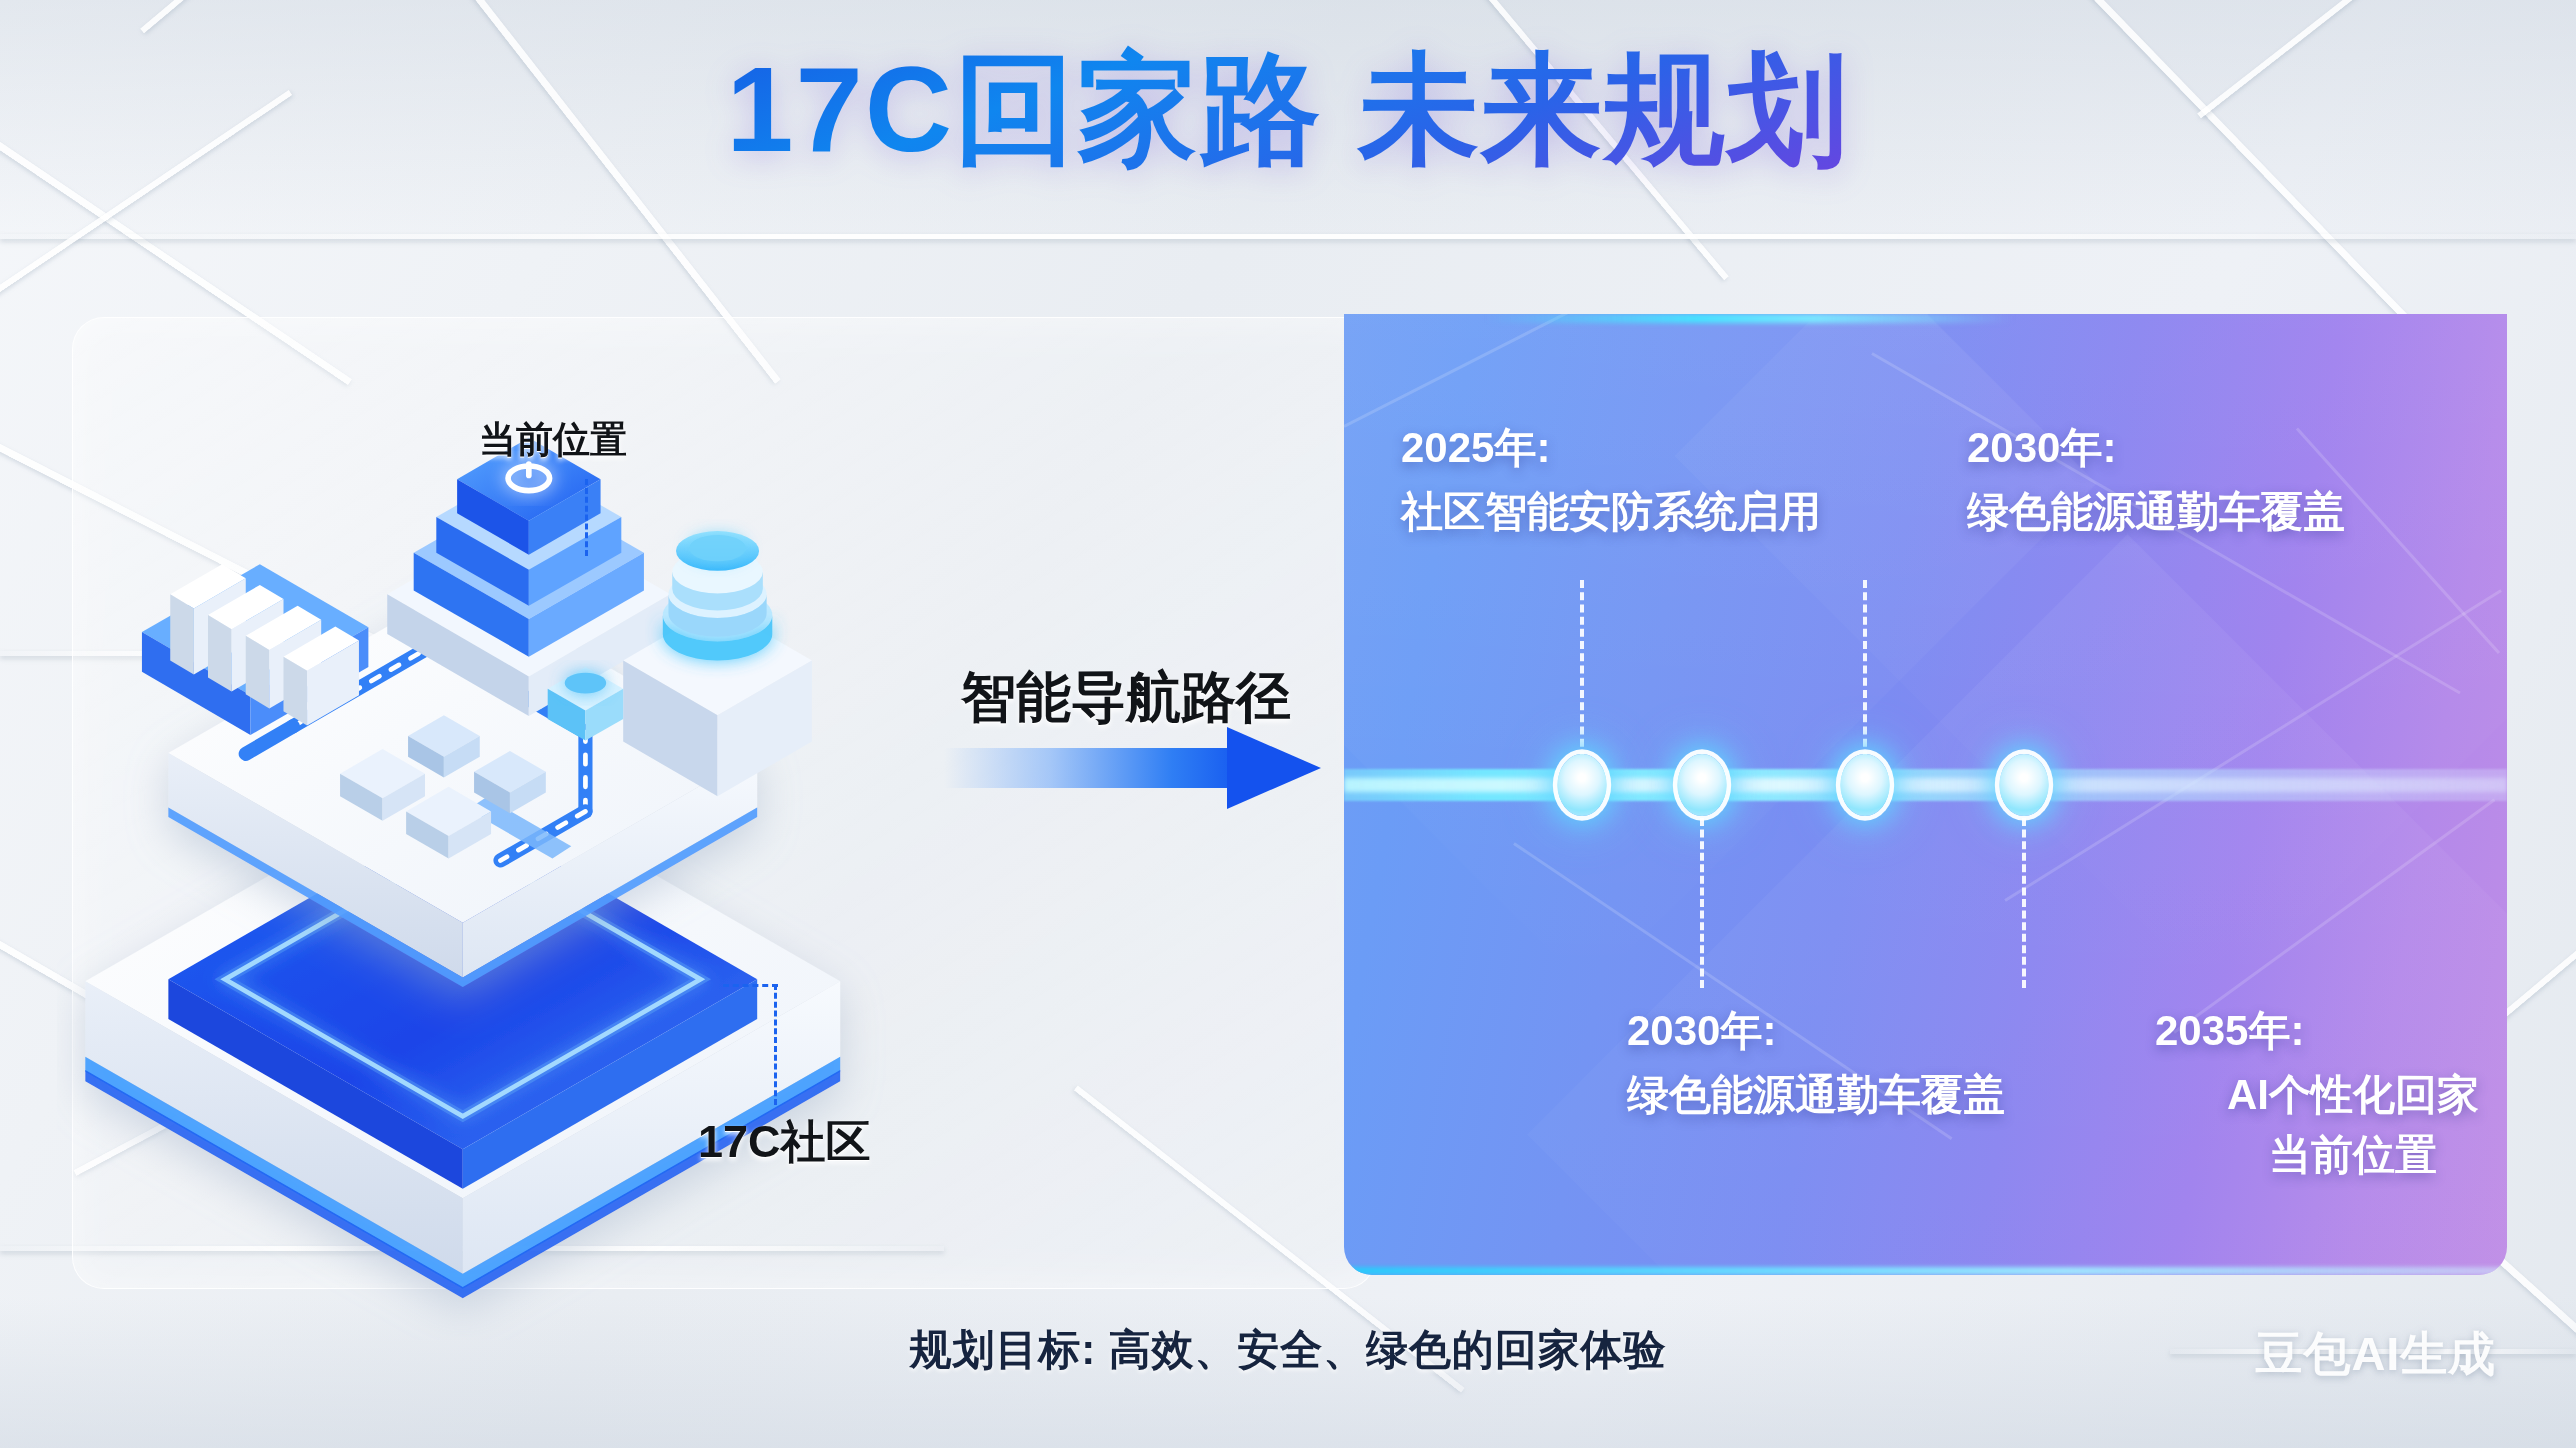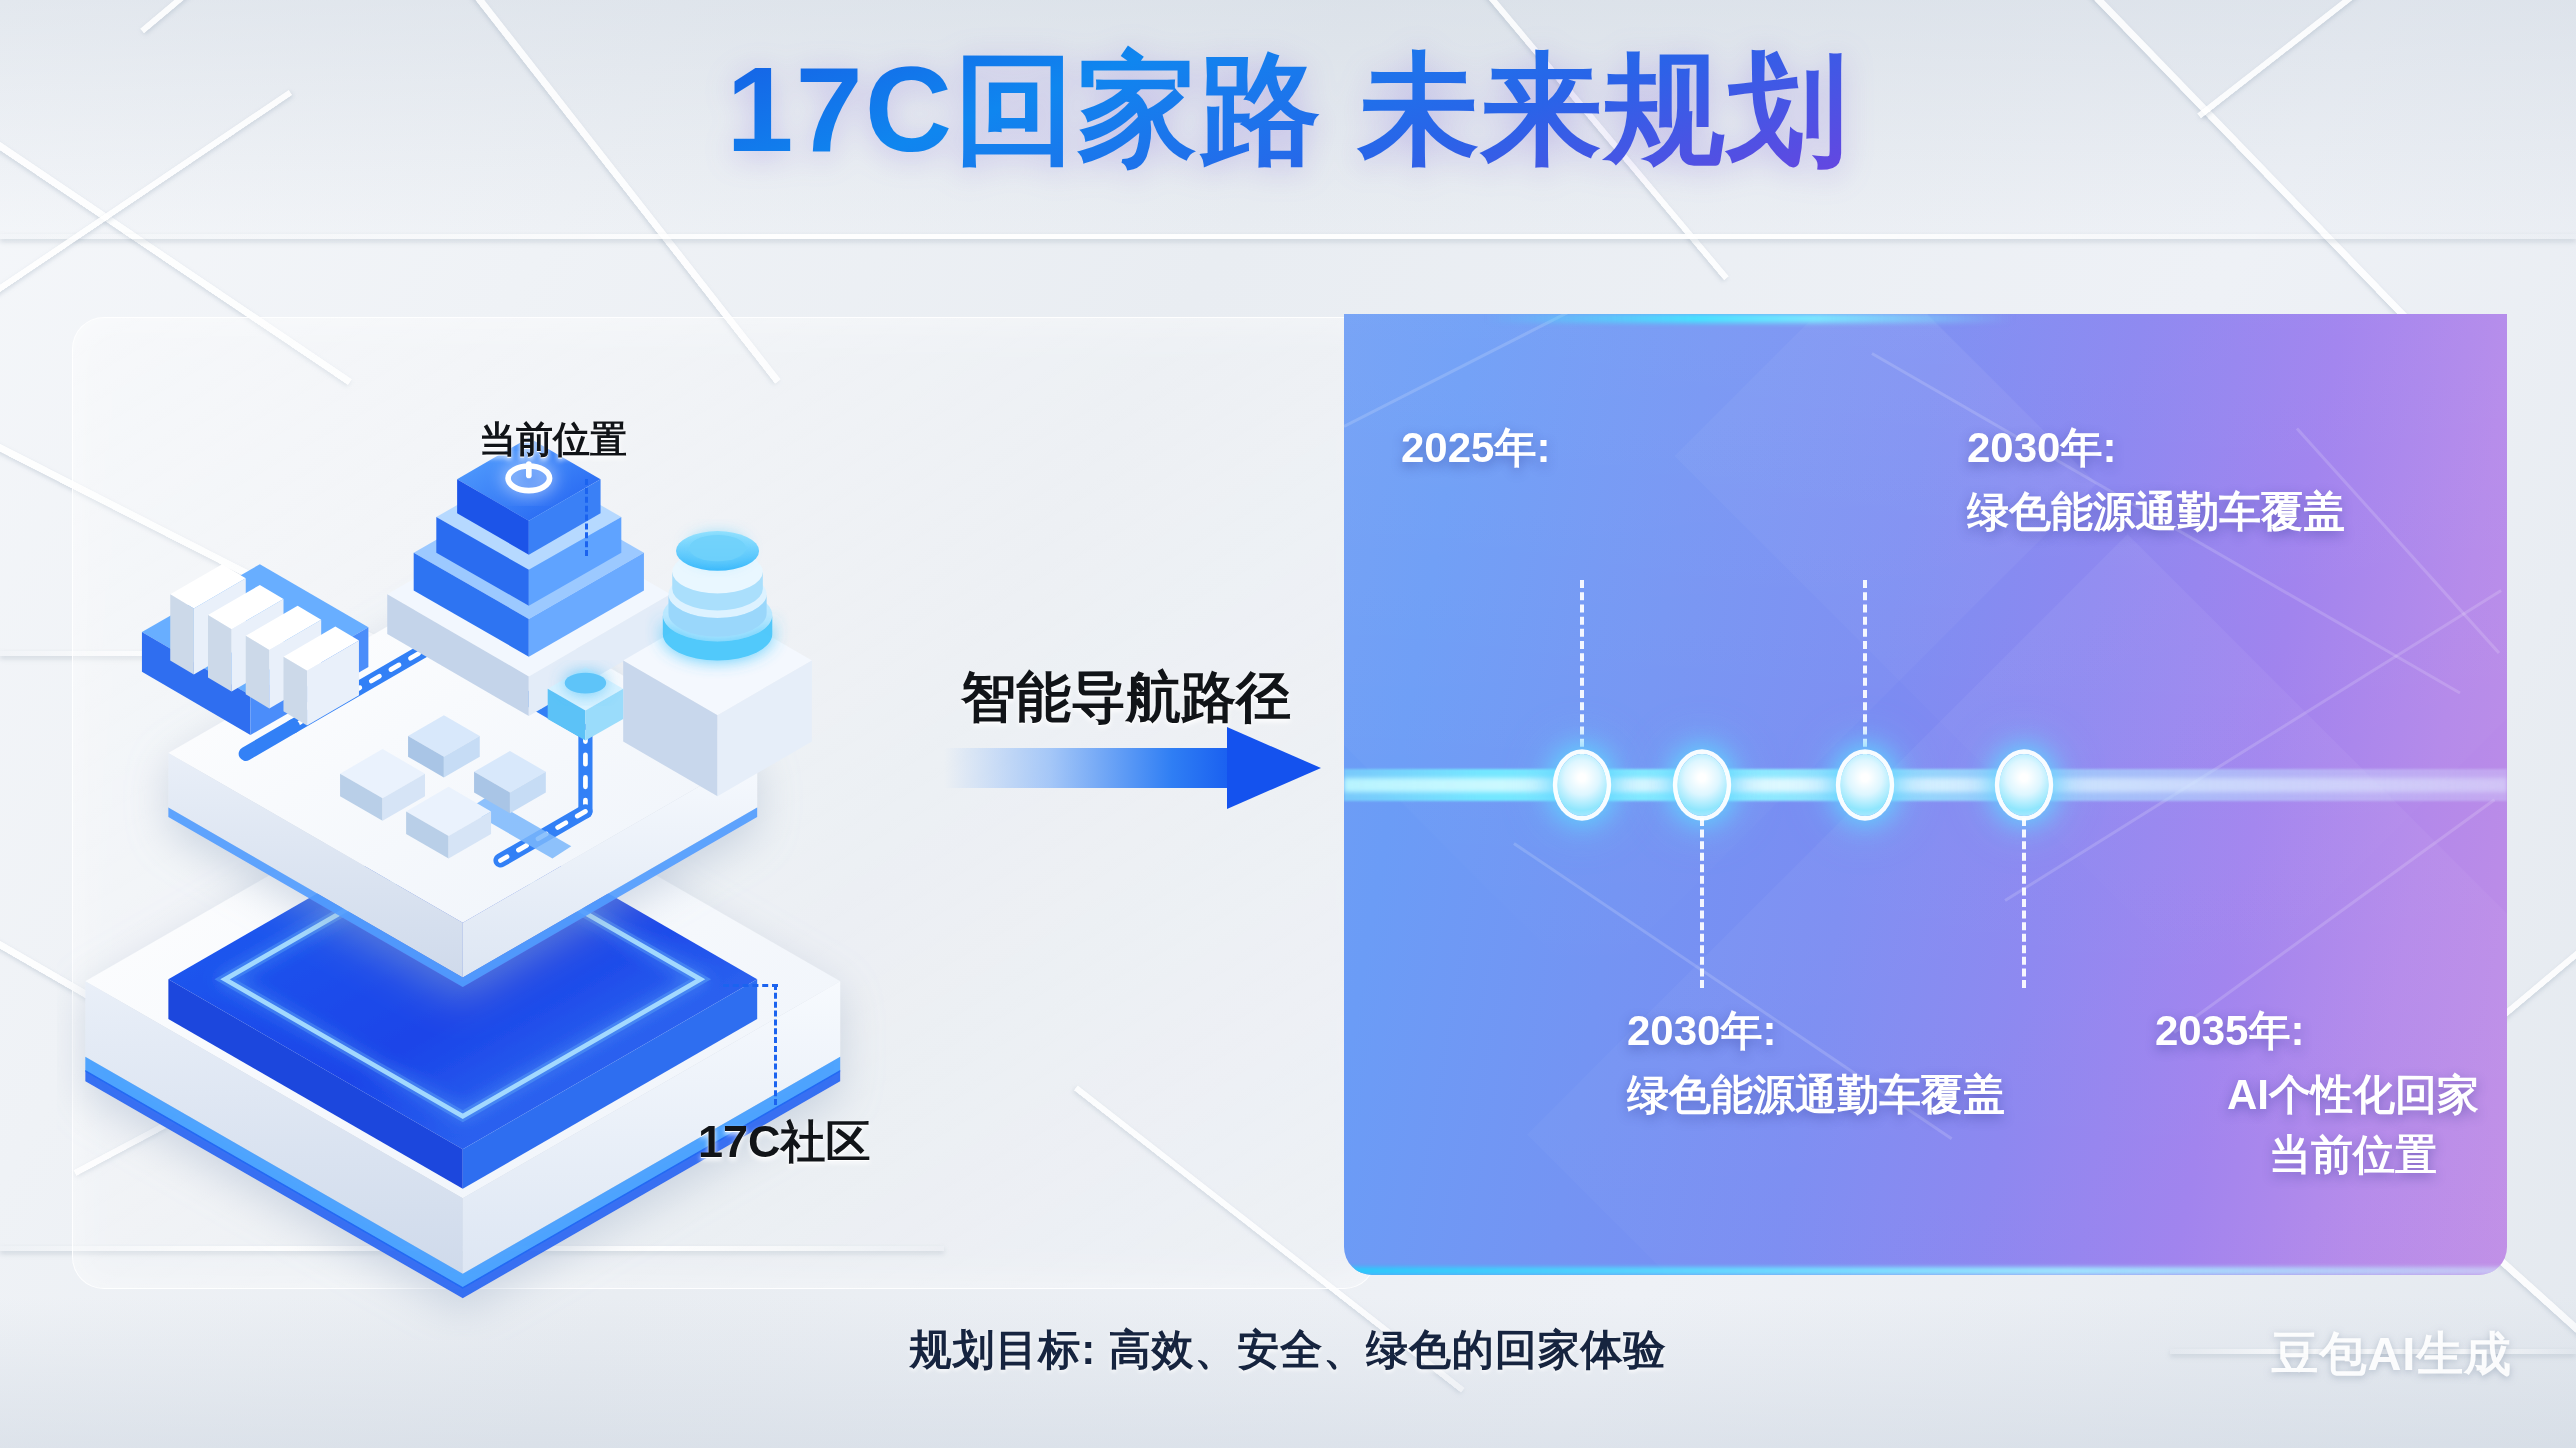--- a/index.html
+++ b/index.html
@@ -86,21 +86,21 @@
      transform:translate(-50%,-50%);}
 
   .tl-dash{position:absolute;width:0;border-left:4.7px dashed rgba(255,255,255,.92);transform:translateX(-50%);}
 
   .tl-text{position:absolute;color:#ffffff;font-weight:bold;line-height:1.42;
      text-shadow:0 3.8px 11.3px rgba(40,50,140,.40);font-size:42px;white-space:pre-line;}
 
   .footer{position:absolute;left:0;right:0;bottom:70px;text-align:center;
      font-size:42px;font-weight:bold;color:#16243f;letter-spacing:0.9px;
      text-shadow:0 1.9px 4.7px rgba(255,255,255,.9);}
-  .wm{position:absolute;right:64px;bottom:62px;font-size:47px;font-weight:bold;
+  .wm{position:absolute;right:80px;bottom:62px;font-size:47px;font-weight:bold;
      color:rgba(255,255,255,.93);letter-spacing:0.9px;
      text-shadow:0 1.9px 7.5px rgba(140,155,175,.55);}
 </style>
 </head>
 <body>
 
 <div class="stage">
 
   <div class="bg-lines">
     <div class="shade" style="left:0;top:0;width:2576px;height:245px;"></div>
@@ -335,20 +335,21 @@
       <div class="facet-line" style="left:170px;top:528px;width:528px;height:2.8px;transform:rotate(34deg);transform-origin:left center;"></div>
       <div class="facet-line" style="left:830px;top:717px;width:396px;height:2.8px;transform:rotate(-36deg);transform-origin:left center;"></div>
       <div class="facet-line" style="left:953px;top:113px;width:302px;height:2.8px;transform:rotate(48deg);transform-origin:left center;"></div>
     </div>
     <div class="panel-top-glow"></div>
     <div class="panel-bot-glow"></div>
 
     <div class="tl-line"></div>
 
     <div class="tl-text" style="left:57px;top:104px;width:415px;">2025年:</div>
+    <div class="tl-text" style="left:57px;top:168px;width:566px;">社区智能安防系统启用</div>
     <div class="tl-dash" style="left:20.5%;top:266px;height:179px;"></div>
     <div class="node" style="left:20.5%;top:471px;"></div>
 
     <div class="node" style="left:30.8%;top:471px;"></div>
     <div class="tl-dash" style="left:30.8%;top:504px;height:170px;"></div>
     <div class="tl-text" style="left:283px;top:687px;width:415px;">2030年:</div>
     <div class="tl-text" style="left:283px;top:751px;width:585px;">绿色能源通勤车覆盖</div>
 
     <div class="tl-text" style="left:623px;top:104px;width:415px;">2030年:</div>
     <div class="tl-text" style="left:623px;top:168px;width:566px;">绿色能源通勤车覆盖</div>

